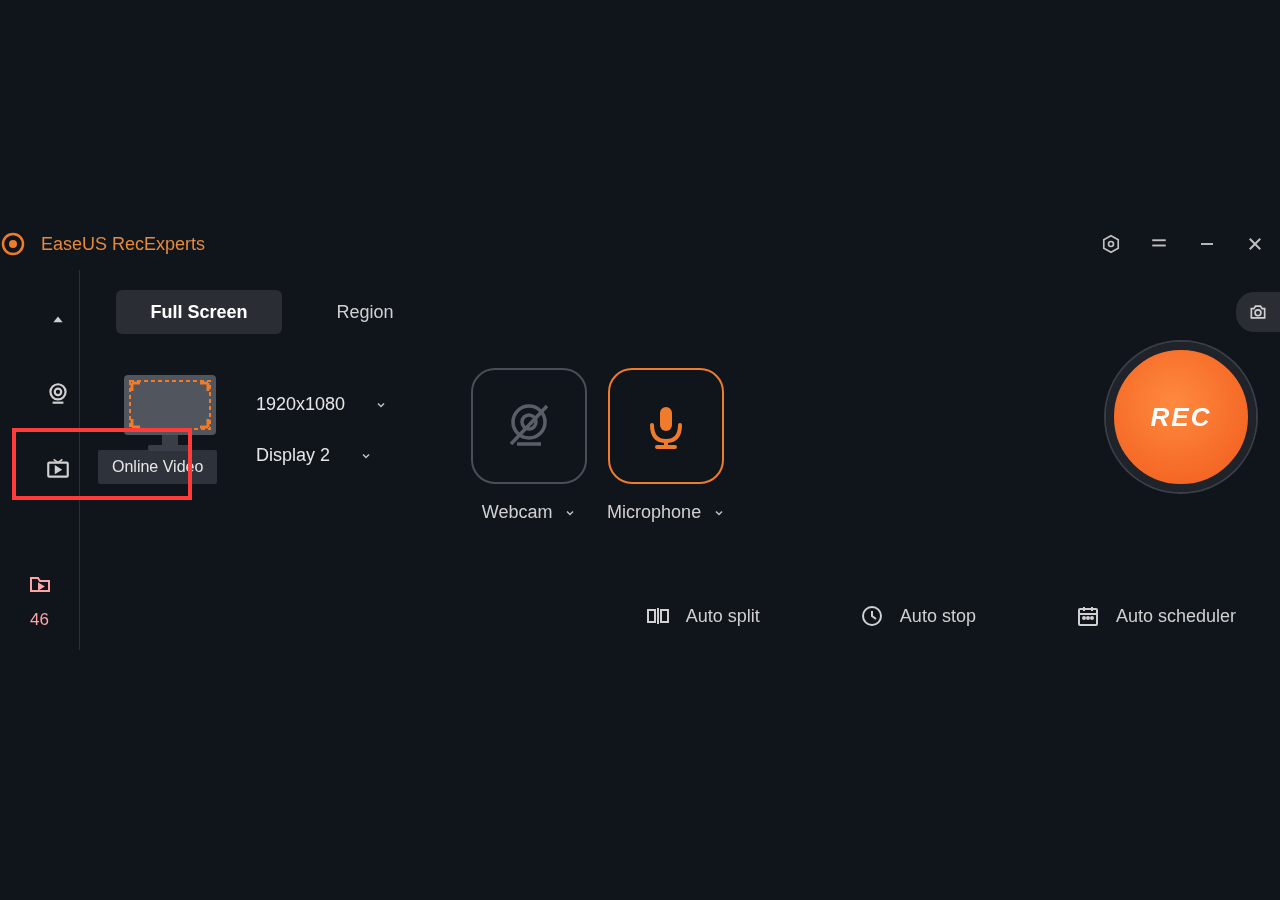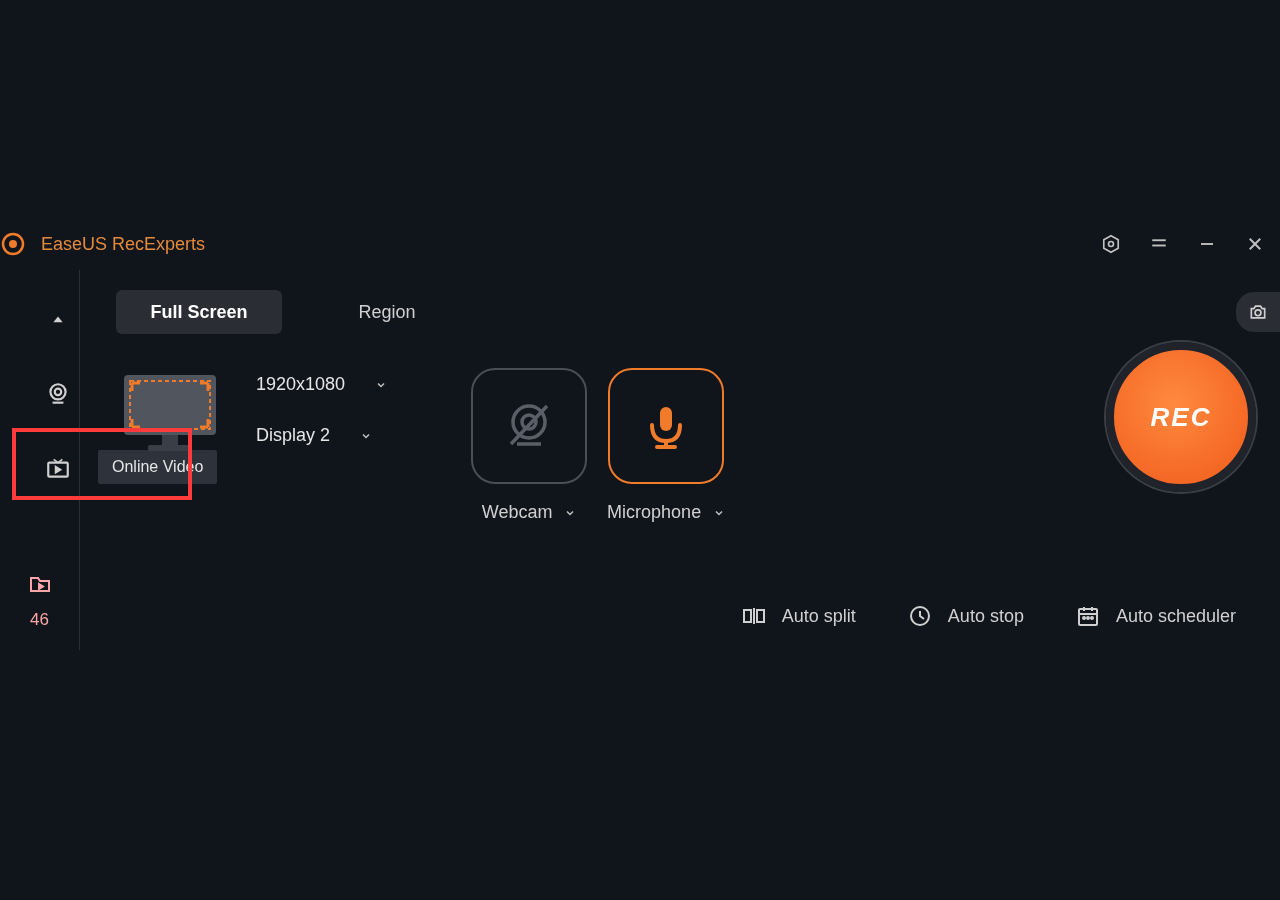--- a/index.html
+++ b/index.html
@@ -107,21 +107,20 @@
       font-size: 17px;
     }
     .main-area {
       flex: 1;
       padding: 20px 0 0 36px;
       position: relative;
     }
     .mode-tabs {
       display: flex;
       margin-bottom: 34px;
-      gap: 22px;
     }
     .mode-tab {
       width: 166px;
       height: 44px;
       display: flex;
       align-items: center;
       justify-content: center;
       font-size: 18px;
       cursor: pointer;
       color: #d0d0d0;
@@ -142,20 +141,21 @@
       display: flex;
       align-items: center;
       justify-content: center;
     }
     .resolution-col {
       display: flex;
       flex-direction: column;
       gap: 30px;
       margin-left: 28px;
       padding-top: 6px;
+      margin-top: 20px;
     }
     .dropdown-row {
       display: flex;
       align-items: center;
       gap: 30px;
       font-size: 18px;
       color: #e6e6e6;
       cursor: pointer;
     }
     .sources-row {
@@ -226,21 +226,21 @@
       align-items: center;
       justify-content: center;
       cursor: pointer;
       color: #d0d0d0;
     }
     .bottom-actions {
       position: absolute;
       bottom: 22px;
       right: 44px;
       display: flex;
-      gap: 52px;
+      gap: 100px;
     }
     .action-item {
       display: flex;
       align-items: center;
       gap: 16px;
       font-size: 18px;
       color: #d0d0d0;
       cursor: pointer;
     }
   </style>

